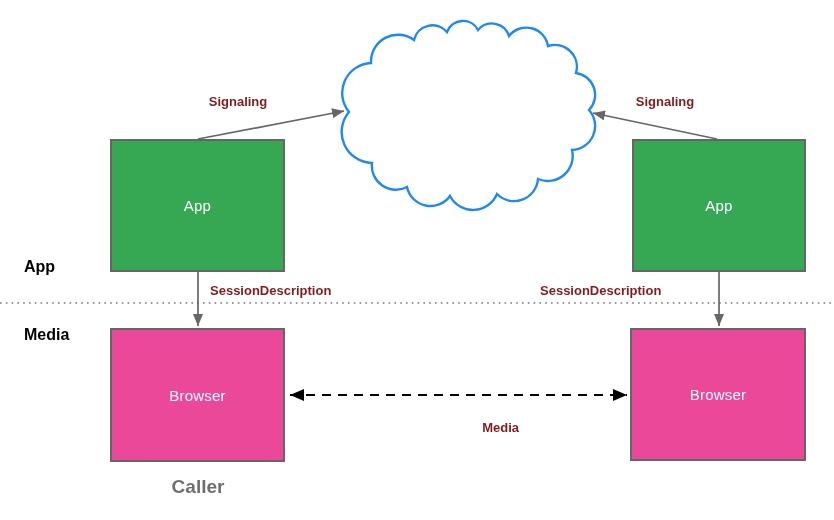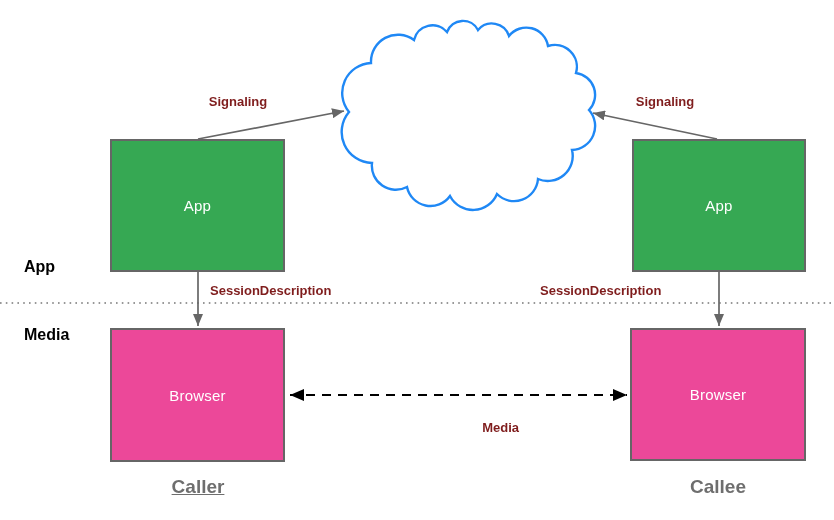--- a/index.html
+++ b/index.html
@@ -42,21 +42,21 @@
     color: #000000; font-weight: bold; font-size: 16px;
   }
   #lbl-layer-app    { top: 258px; }
   #lbl-layer-webrtc { top: 326px; }
 
   .role-label {
     position: absolute;
     color: #6e6e6e; font-weight: bold; font-size: 19px;
     width: 140px; text-align: center;
   }
-  #lbl-caller { left: 128px; top: 476px; text-decoration: underline; }
+  #lbl-caller { left: 128px; top: 476px; }
   #lbl-callee { left: 648px; top: 476px; }
 </style>
 </head>
 <body>
 
 <div id="canvas">
 
   <svg id="wires" viewBox="0 0 834 520" xmlns="http://www.w3.org/2000/svg">
     <defs>
       <marker id="arrGray" viewBox="0 0 12 10" refX="12" refY="5" markerWidth="12" markerHeight="10" orient="auto" markerUnits="userSpaceOnUse">
@@ -111,15 +111,14 @@
   <div class="edge-label" id="lbl-signaling-left">Signaling</div>
   <div class="edge-label" id="lbl-signaling-right">Signaling</div>
   <div class="edge-label" id="lbl-session-left">SessionDescription</div>
   <div class="edge-label" id="lbl-session-right">SessionDescription</div>
   <div class="edge-label" id="lbl-media">Media</div>
 
   <div class="layer-label" id="lbl-layer-app">App</div>
   <div class="layer-label" id="lbl-layer-webrtc">Media</div>
 
   <div class="role-label" id="lbl-caller">Caller</div>
-  <div class="role-label" id="lbl-callee">Callee</div>
 
 </div>
 
 </body></html>

